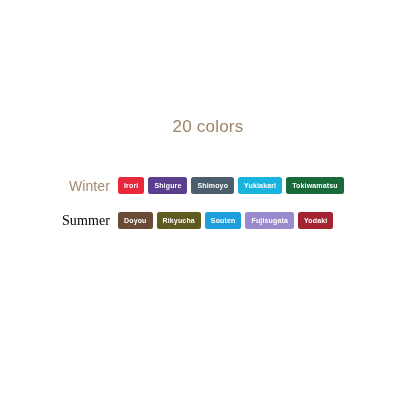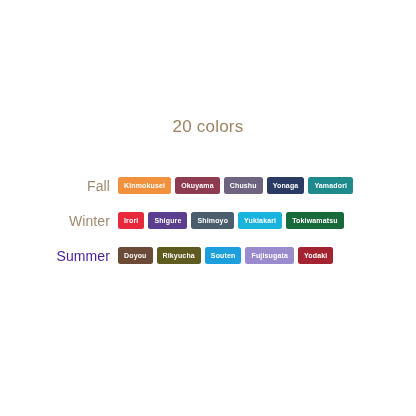--- a/index.html
+++ b/index.html
@@ -80,61 +80,41 @@
 </style>
 </head>
 <body style="background: rgb(255, 255, 255);">
 
 <div id="page">
 
   <div id="title" style="color: rgb(156, 131, 99);">20 colors</div>
 
   <div id="palette">
       <div class="row">
-        <div class="row-label" style="color: rgb(160, 139, 111);">Fall</div>
-        <div class="swatches">
-          <div class="swatch" style="background: rgb(242, 145, 61);">
-            <span class="swatch-label" style="color: rgb(255, 255, 255);">Kinmokusei</span>
-          </div>
-          <div class="swatch" style="background: rgb(142, 59, 81);">
-            <span class="swatch-label" style="color: rgb(255, 255, 255);">Okuyama</span>
-          </div>
-          <div class="swatch" style="background: rgb(110, 100, 128);">
-            <span class="swatch-label" style="color: rgb(255, 255, 255);">Chushu</span>
-          </div>
-          <div class="swatch" style="background: rgb(43, 58, 99);">
-            <span class="swatch-label" style="color: rgb(255, 255, 255);">Yonaga</span>
-          </div>
-          <div class="swatch" style="background: rgb(31, 138, 140);">
-            <span class="swatch-label" style="color: rgb(255, 255, 255);">Yamadori</span>
-          </div>
-        </div>
-      </div>
-      <div class="row">
         <div class="row-label" style="color: rgb(160, 139, 111); padding-left: 20px;">Winter</div>
         <div class="swatches">
           <div class="swatch" style="background: rgb(232, 41, 60);">
             <span class="swatch-label" style="color: rgb(255, 255, 255);">Irori</span>
           </div>
           <div class="swatch" style="background: rgb(91, 62, 142);">
             <span class="swatch-label" style="color: rgb(255, 255, 255);">Shigure</span>
           </div>
           <div class="swatch" style="background: rgb(75, 94, 110);">
             <span class="swatch-label" style="color: rgb(255, 255, 255);">Shimoyo</span>
           </div>
           <div class="swatch" style="background: rgb(24, 180, 222);">
             <span class="swatch-label" style="color: rgb(255, 255, 255);">Yukiakari</span>
           </div>
           <div class="swatch" style="background: rgb(24, 106, 59);">
             <span class="swatch-label" style="color: rgb(255, 255, 255);">Tokiwamatsu</span>
           </div>
         </div>
       </div>
       <div class="row">
-        <div class="row-label" style="color: #4c1d95;">Summer</div>
+        <div class="row-label" style="color: #000000; font-family: Liberation Serif, serif;">Summer</div>
         <div class="swatches">
           <div class="swatch" style="background: rgb(107, 74, 54);">
             <span class="swatch-label" style="color: rgb(255, 255, 255);">Doyou</span>
           </div>
           <div class="swatch" style="background: rgb(94, 90, 32);">
             <span class="swatch-label" style="color: rgb(255, 255, 255);">Rikyucha</span>
           </div>
           <div class="swatch" style="background: rgb(28, 159, 220);">
             <span class="swatch-label" style="color: rgb(255, 255, 255);">Souten</span>
           </div>

